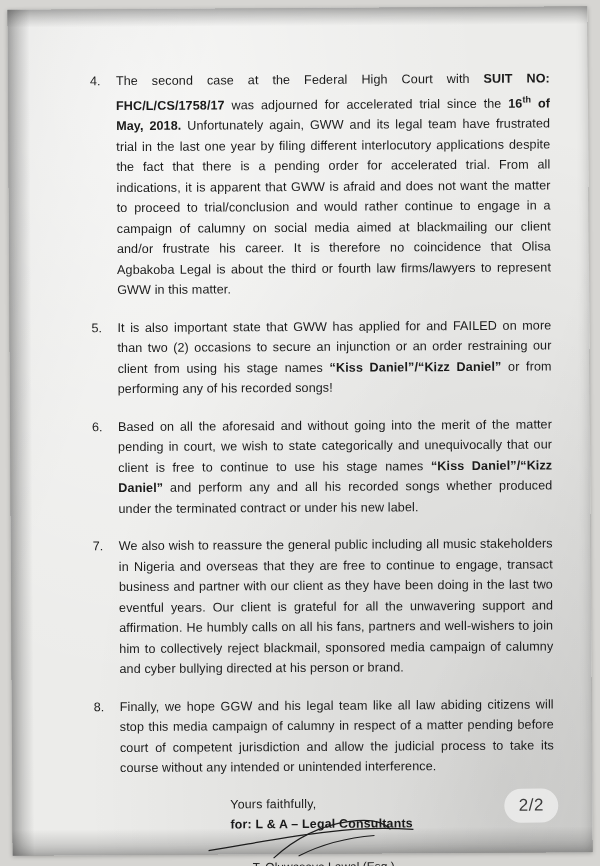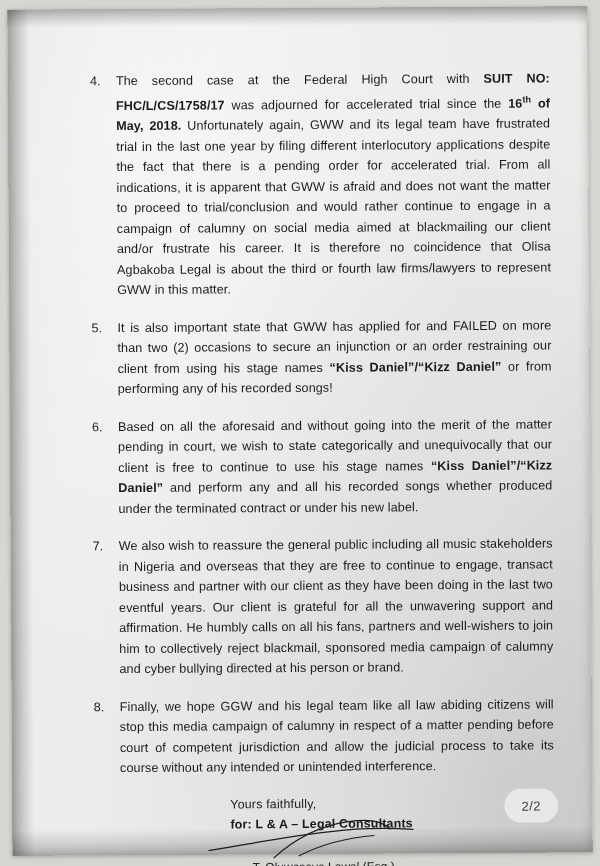--- a/index.html
+++ b/index.html
@@ -107,21 +107,21 @@
   }
   .page-number {
     position: absolute;
     right: 34px;
     bottom: 30px;
     width: 54px;
     height: 34px;
     border-radius: 18px;
     background: rgba(255,255,255,0.55);
     color: #3a3a3a;
-    font-size: 13px;
+    font-size: 17px;
     display: flex;
     align-items: center;
     justify-content: center;
     letter-spacing: 0.5px;
   }
   .edge-shadow-left {
     position: absolute;
     left: 0; top: 0; bottom: 0; width: 22px;
     background: linear-gradient(90deg, rgba(0,0,0,0.28), rgba(0,0,0,0));
     pointer-events: none;

